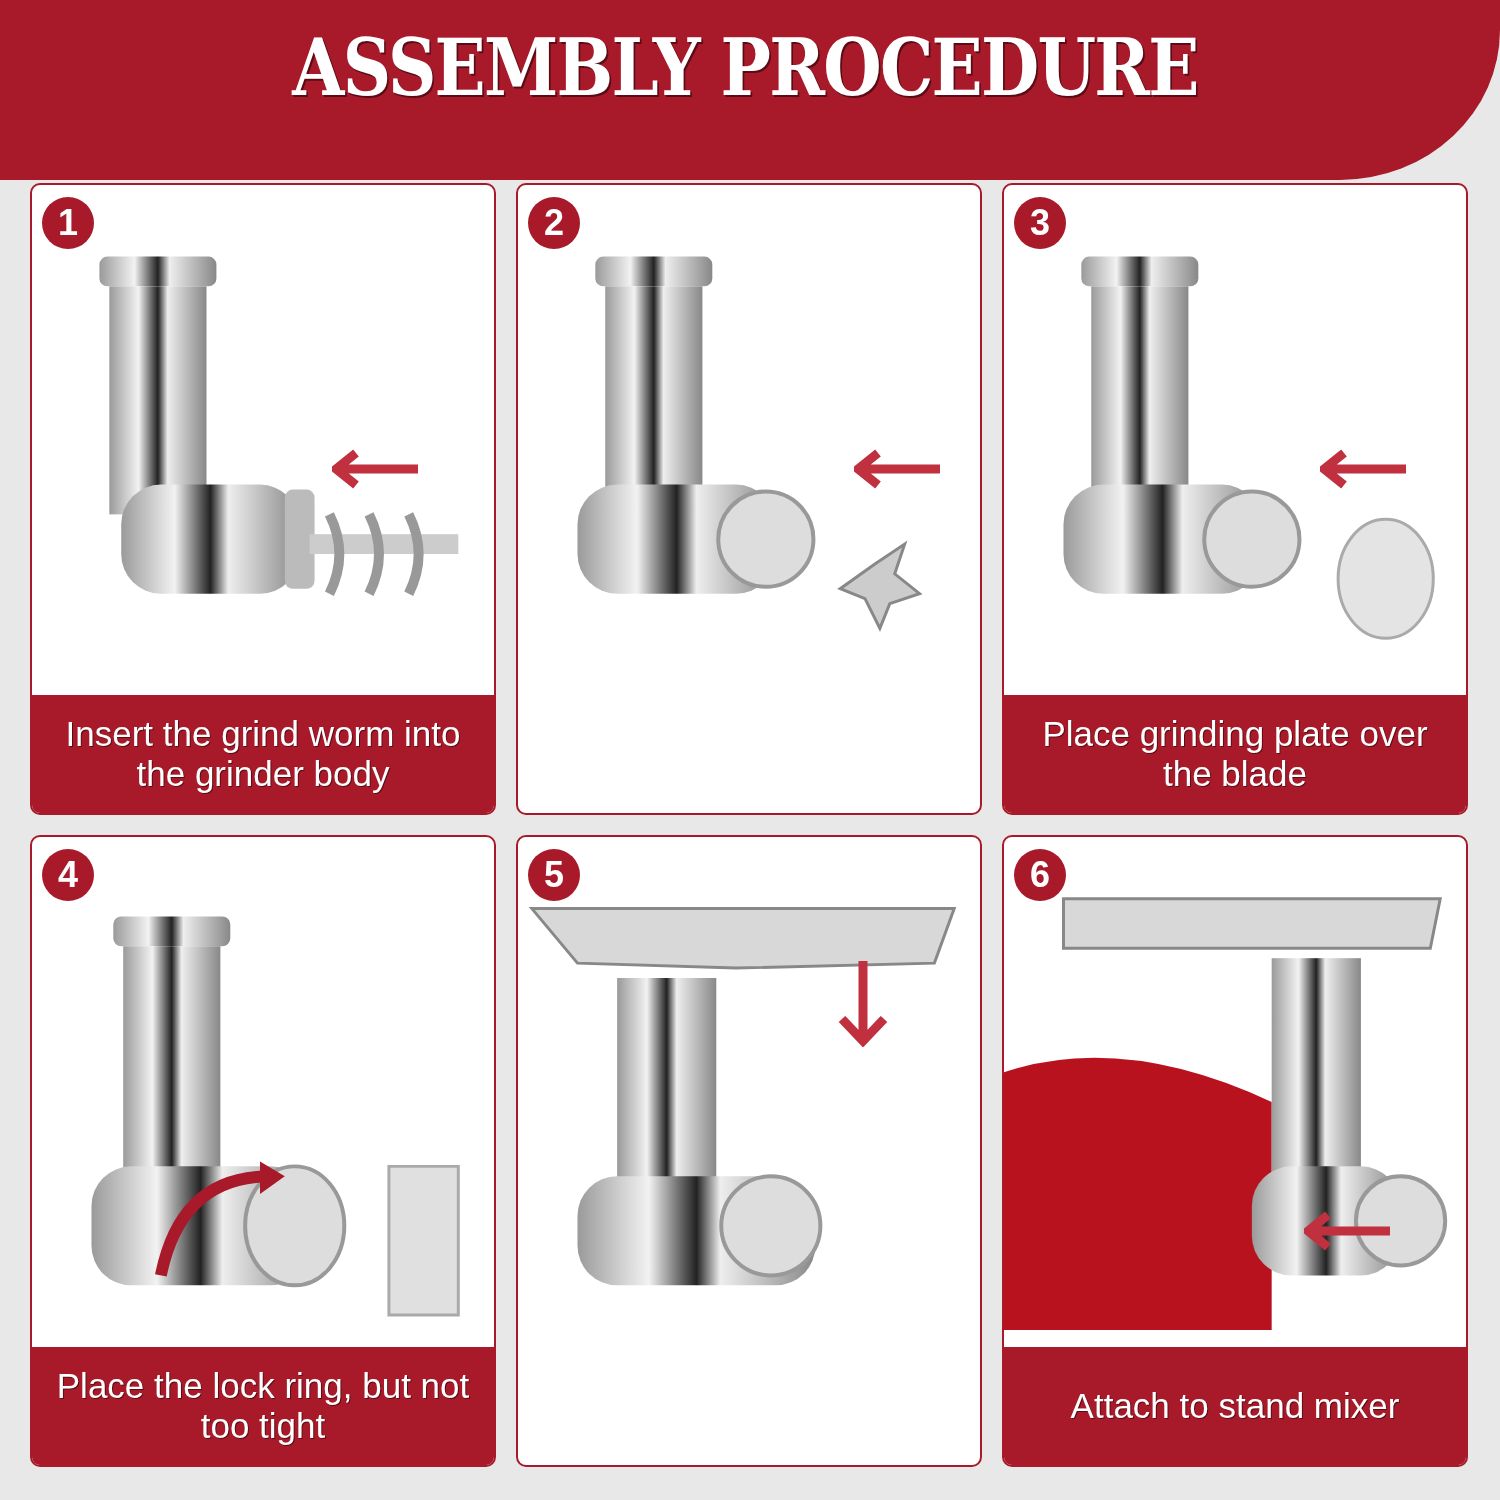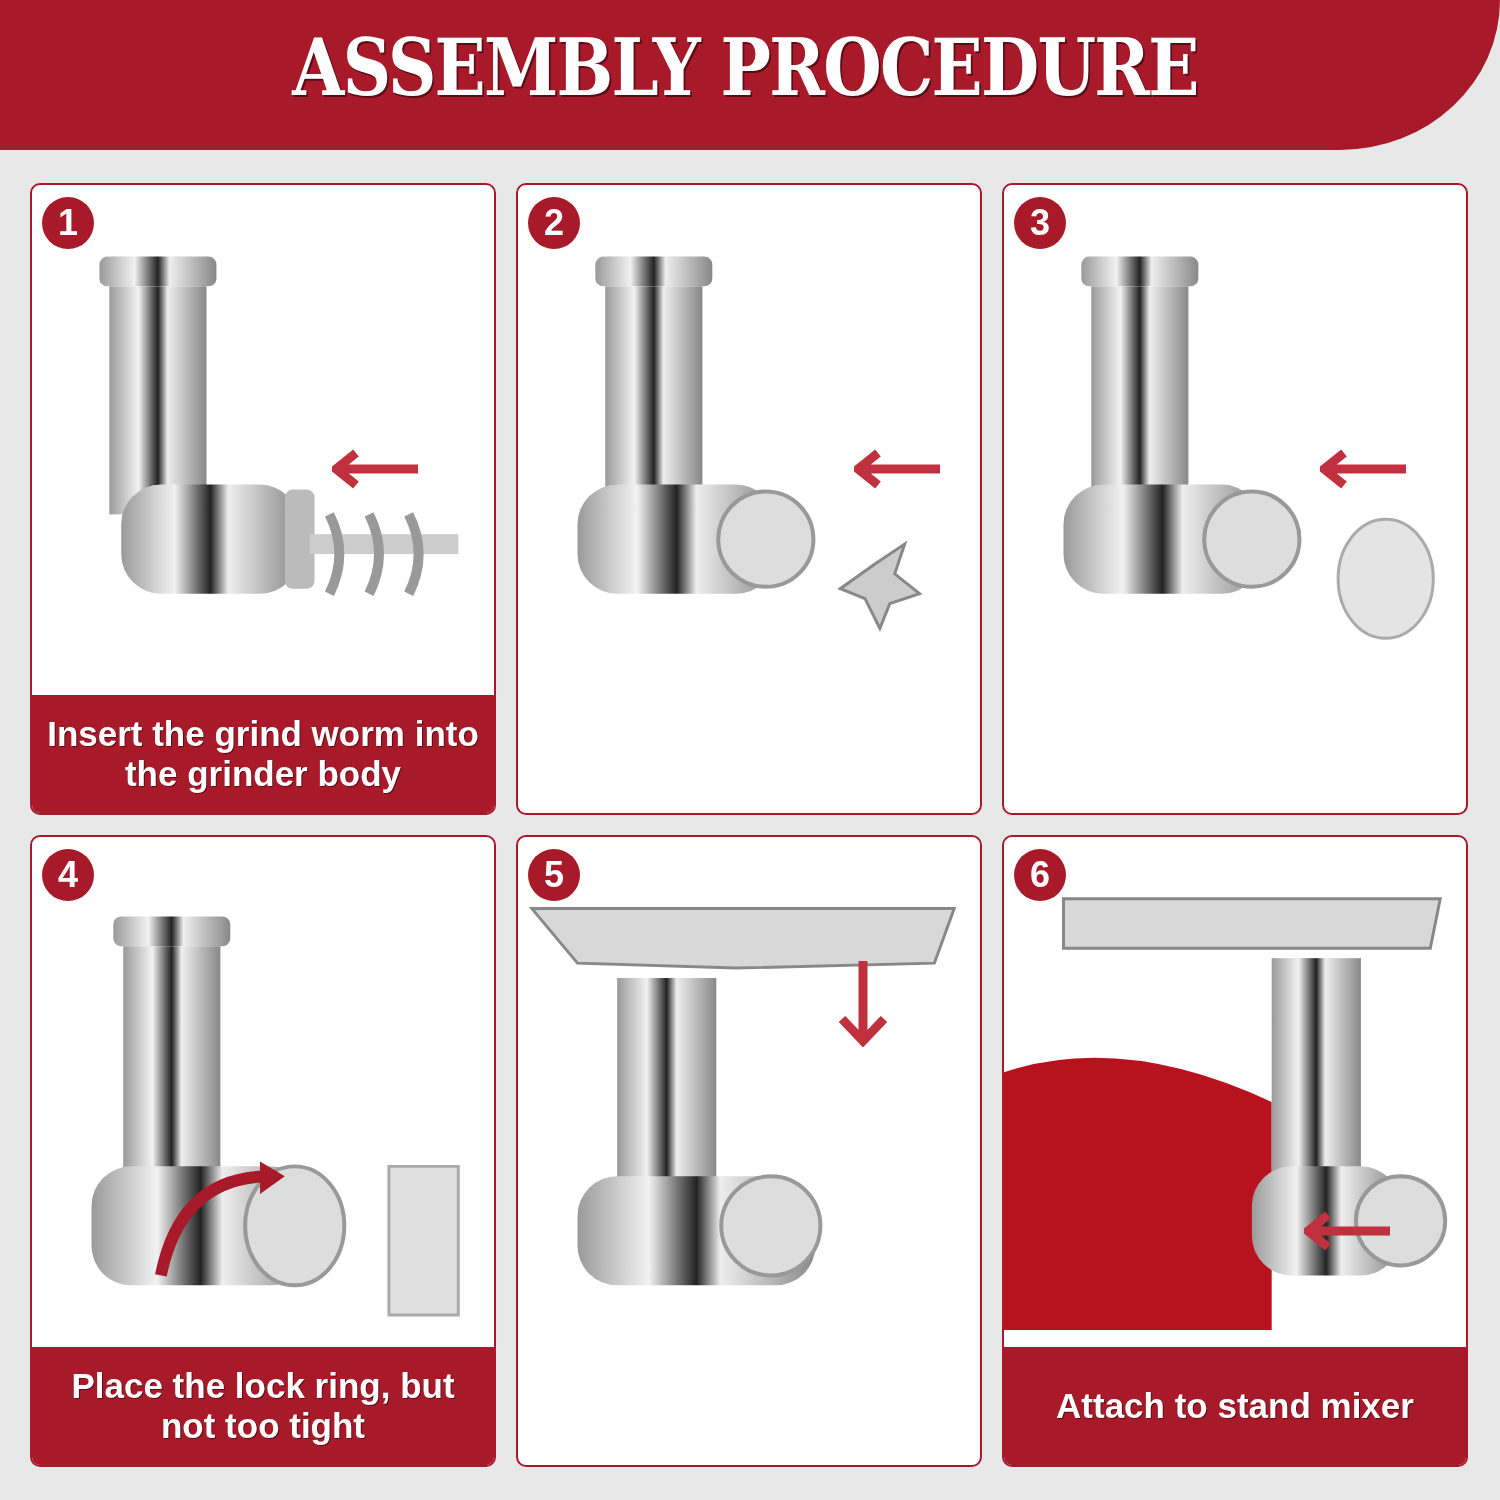--- a/index.html
+++ b/index.html
@@ -1,21 +1,21 @@
 <!DOCTYPE html>
 <html><head>
 <meta charset="utf-8">
 <style>
   html,body{margin:0;padding:0;}
   body{width:1500px;height:1500px;background:#e8e8e8;position:relative;overflow:hidden;font-family:"Liberation Sans",sans-serif;}
-  .banner{position:absolute;left:0;top:0;width:1500px;height:150px;background:#a81a2a;border-bottom-right-radius:160px 150px;}
+  .banner{position:absolute;left:0;top:0;width:1500px;height:180px;background:#a81a2a;border-bottom-right-radius:160px 150px;}
   .banner h1{margin:0;position:absolute;left:0;width:1490px;top:22px;text-align:center;color:#fff;font-family:"DejaVu Serif",serif;font-weight:bold;font-size:78px;letter-spacing:-2px;transform:scaleX(0.86);text-shadow:2px 2px 0 #5a0c16;}
   .card{position:absolute;width:466px;height:632px;background:#fff;border:2px solid #a81a2a;border-radius:10px;box-sizing:border-box;overflow:hidden;}
   .badge{position:absolute;left:10px;top:12px;width:52px;height:52px;border-radius:50%;background:#a81a2a;color:#fff;font-weight:bold;font-size:36px;text-align:center;line-height:52px;}
-  .caption{position:absolute;left:0;bottom:0;width:100%;height:118px;background:#a81a2a;color:#fff;font-size:35px;text-align:center;display:flex;align-items:center;justify-content:center;line-height:40px;padding:0 14px;box-sizing:border-box;text-shadow:1px 1px 0 #5a0c16;font-weight:bold;}
+  .caption{position:absolute;left:0;bottom:0;width:100%;height:118px;background:#a81a2a;color:#fff;font-size:35px;text-align:center;display:flex;align-items:center;justify-content:center;line-height:40px;padding:0 14px;box-sizing:border-box;text-shadow:1px 1px 0 #5a0c16;}
   .illus{position:absolute;left:0;top:0;width:100%;height:512px;}
   .arrow{position:absolute;}
 </style>
 </head>
 <body>
 
 <div class="banner">
   <h1>ASSEMBLY PROCEDURE</h1>
 </div>
 
@@ -63,20 +63,21 @@
     <rect x="78" y="70" width="118" height="30" rx="8" fill="url(#steel)"></rect>
     <rect x="88" y="100" width="98" height="230" fill="url(#steel)"></rect>
     <rect x="60" y="300" width="200" height="110" rx="40" fill="url(#steel)"></rect>
     <circle cx="250" cy="355" r="48" fill="#ddd" stroke="#999" stroke-width="4"></circle>
     <ellipse cx="385" cy="395" rx="48" ry="60" fill="#e4e4e4" stroke="#aaa" stroke-width="3"></ellipse>
   </svg>
   <svg class="arrow" style="left:316px;top:262px;" width="90" height="44">
       <path d="M24 6 L4 22 L24 38 M4 22 L86 22" stroke="#c0303e" stroke-width="9" fill="none"></path>
     </svg>
   <div class="badge">3</div>
+  <div class="caption">Place grinding plate over the blade</div>
 </div>
 
 <div class="card" style="left:30px;top:835px;">
   <svg class="illus" viewBox="0 0 466 512">
     <rect x="82" y="78" width="118" height="30" rx="8" fill="url(#steel)"></rect>
     <rect x="92" y="108" width="98" height="260" fill="url(#steel)"></rect>
     <rect x="60" y="330" width="220" height="120" rx="40" fill="url(#steel)"></rect>
     <ellipse cx="265" cy="390" rx="50" ry="60" fill="#ddd" stroke="#999" stroke-width="4"></ellipse>
     <path d="M360 330 h70 v150 h-70 z" fill="#e0e0e0" stroke="#aaa" stroke-width="3" rx="10"></path>
     <path d="M130 440 q20 -100 110 -100" stroke="#a81a2a" stroke-width="12" fill="none"></path>

